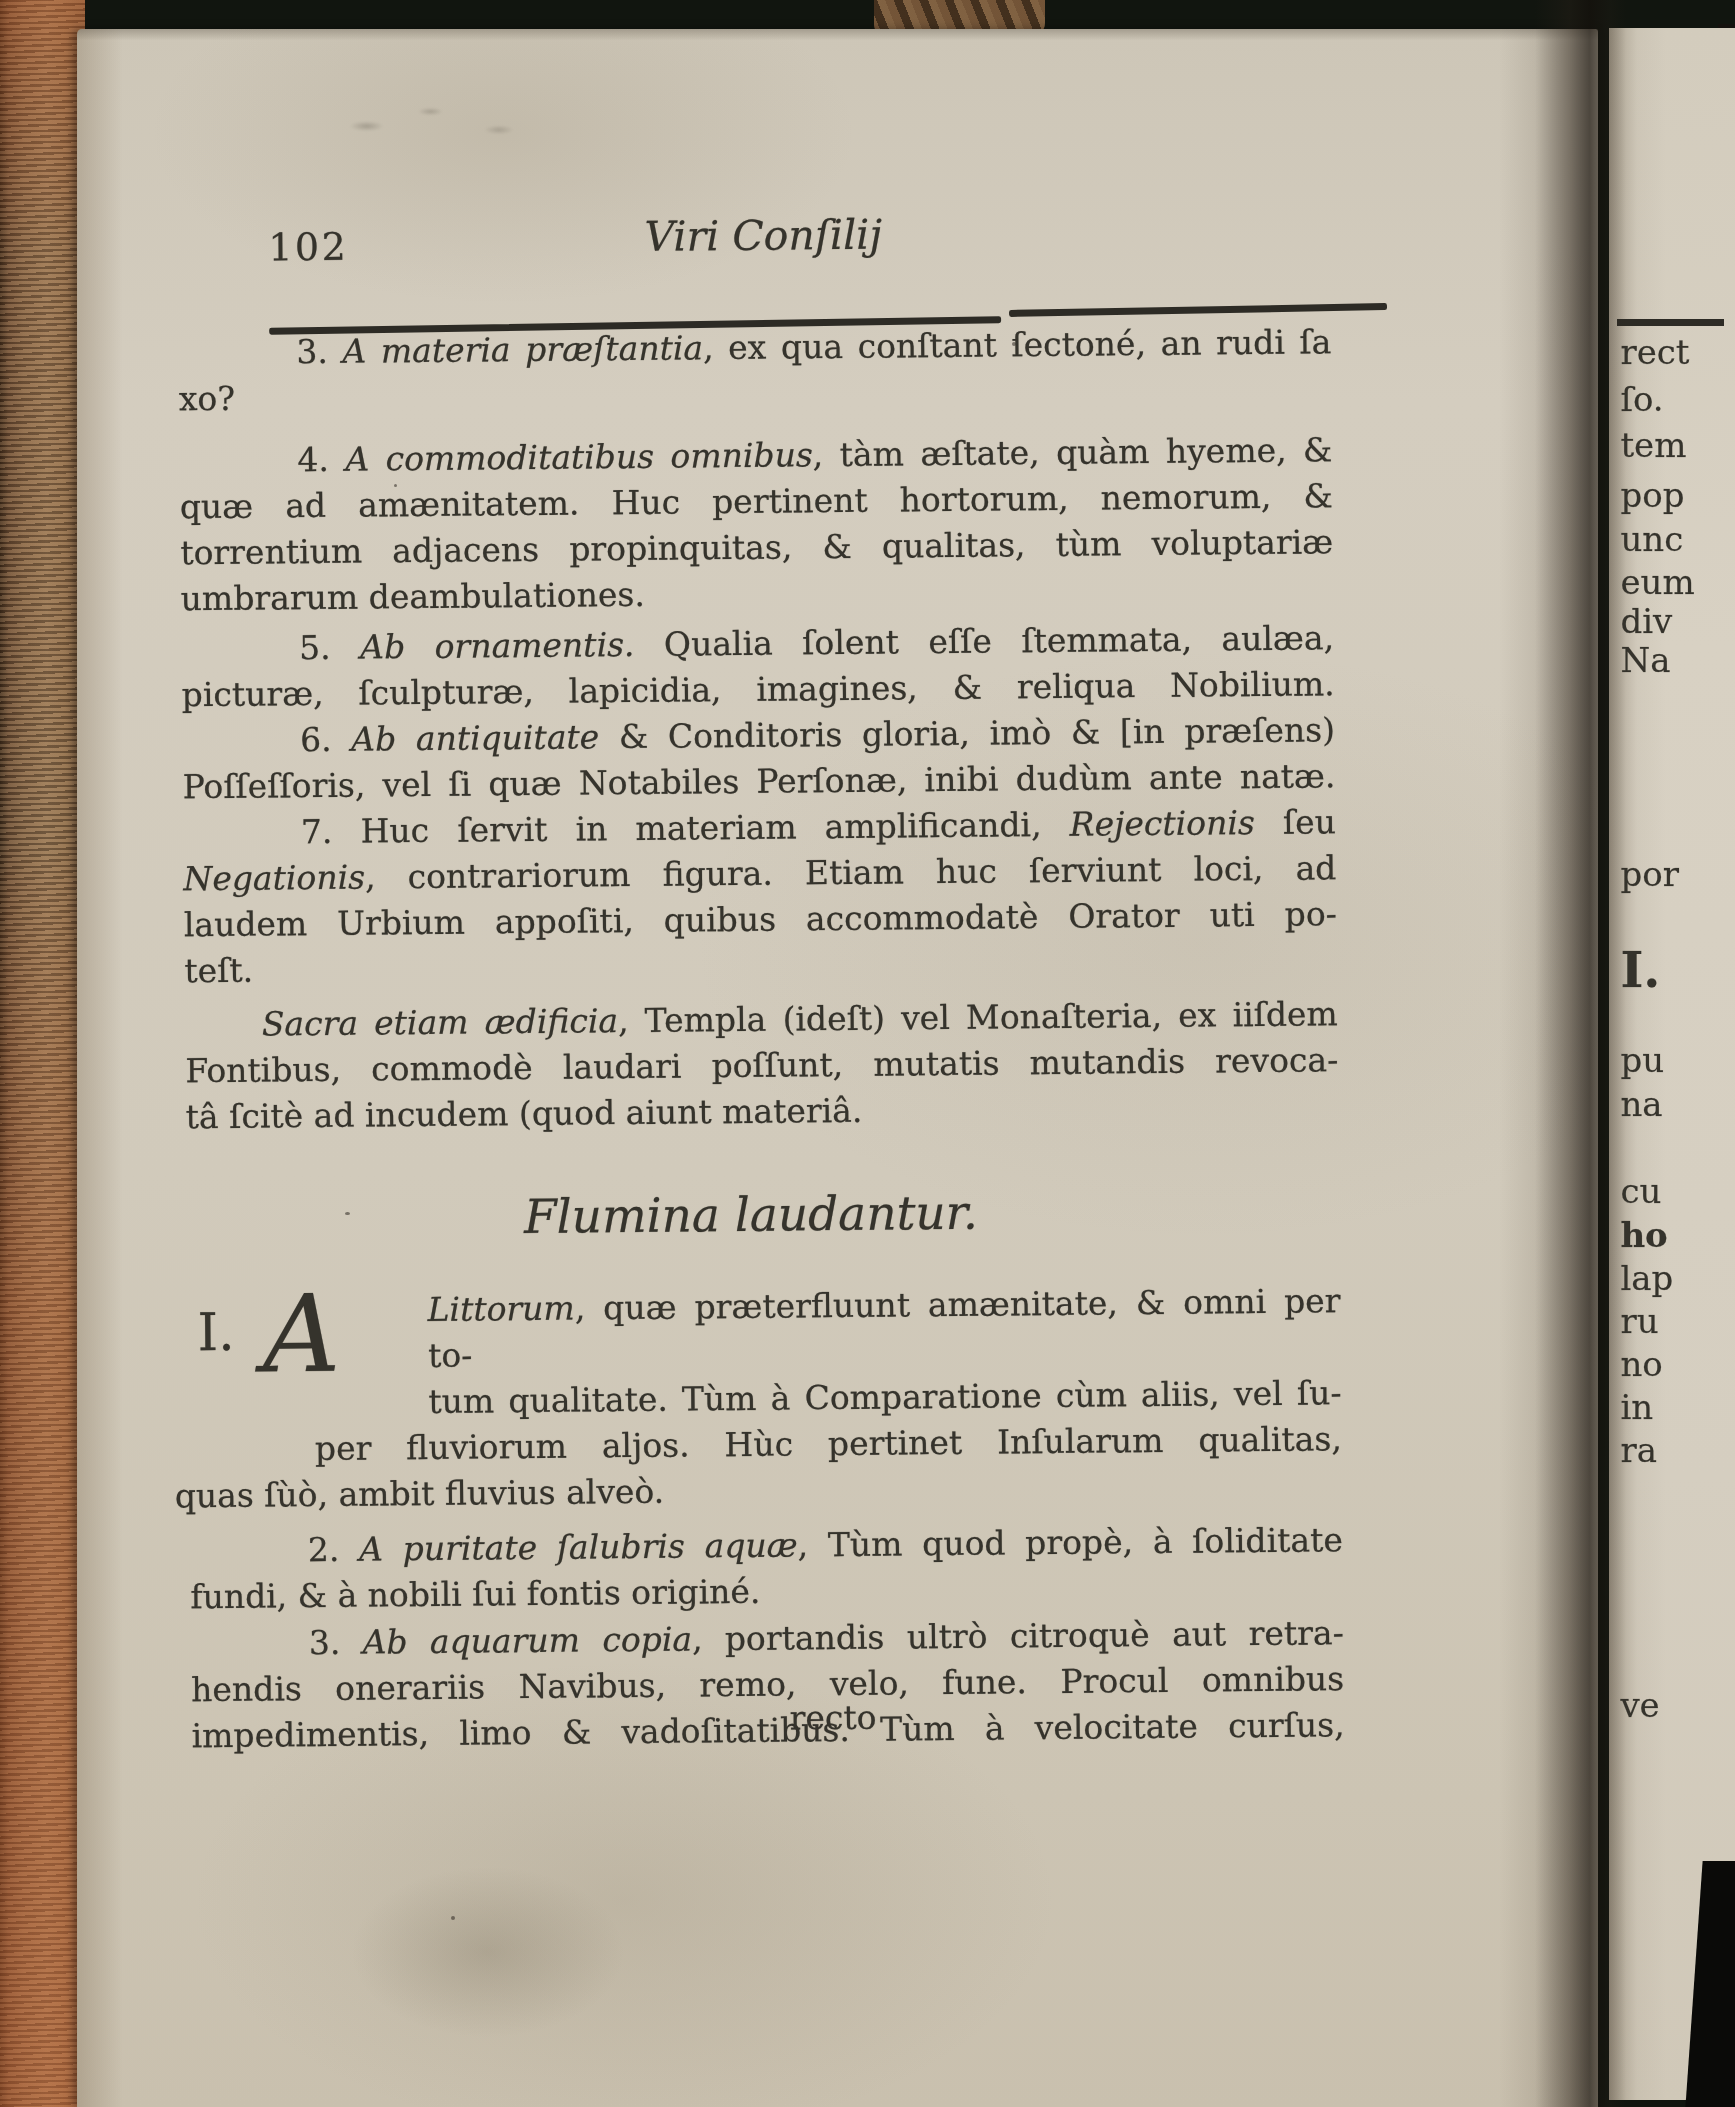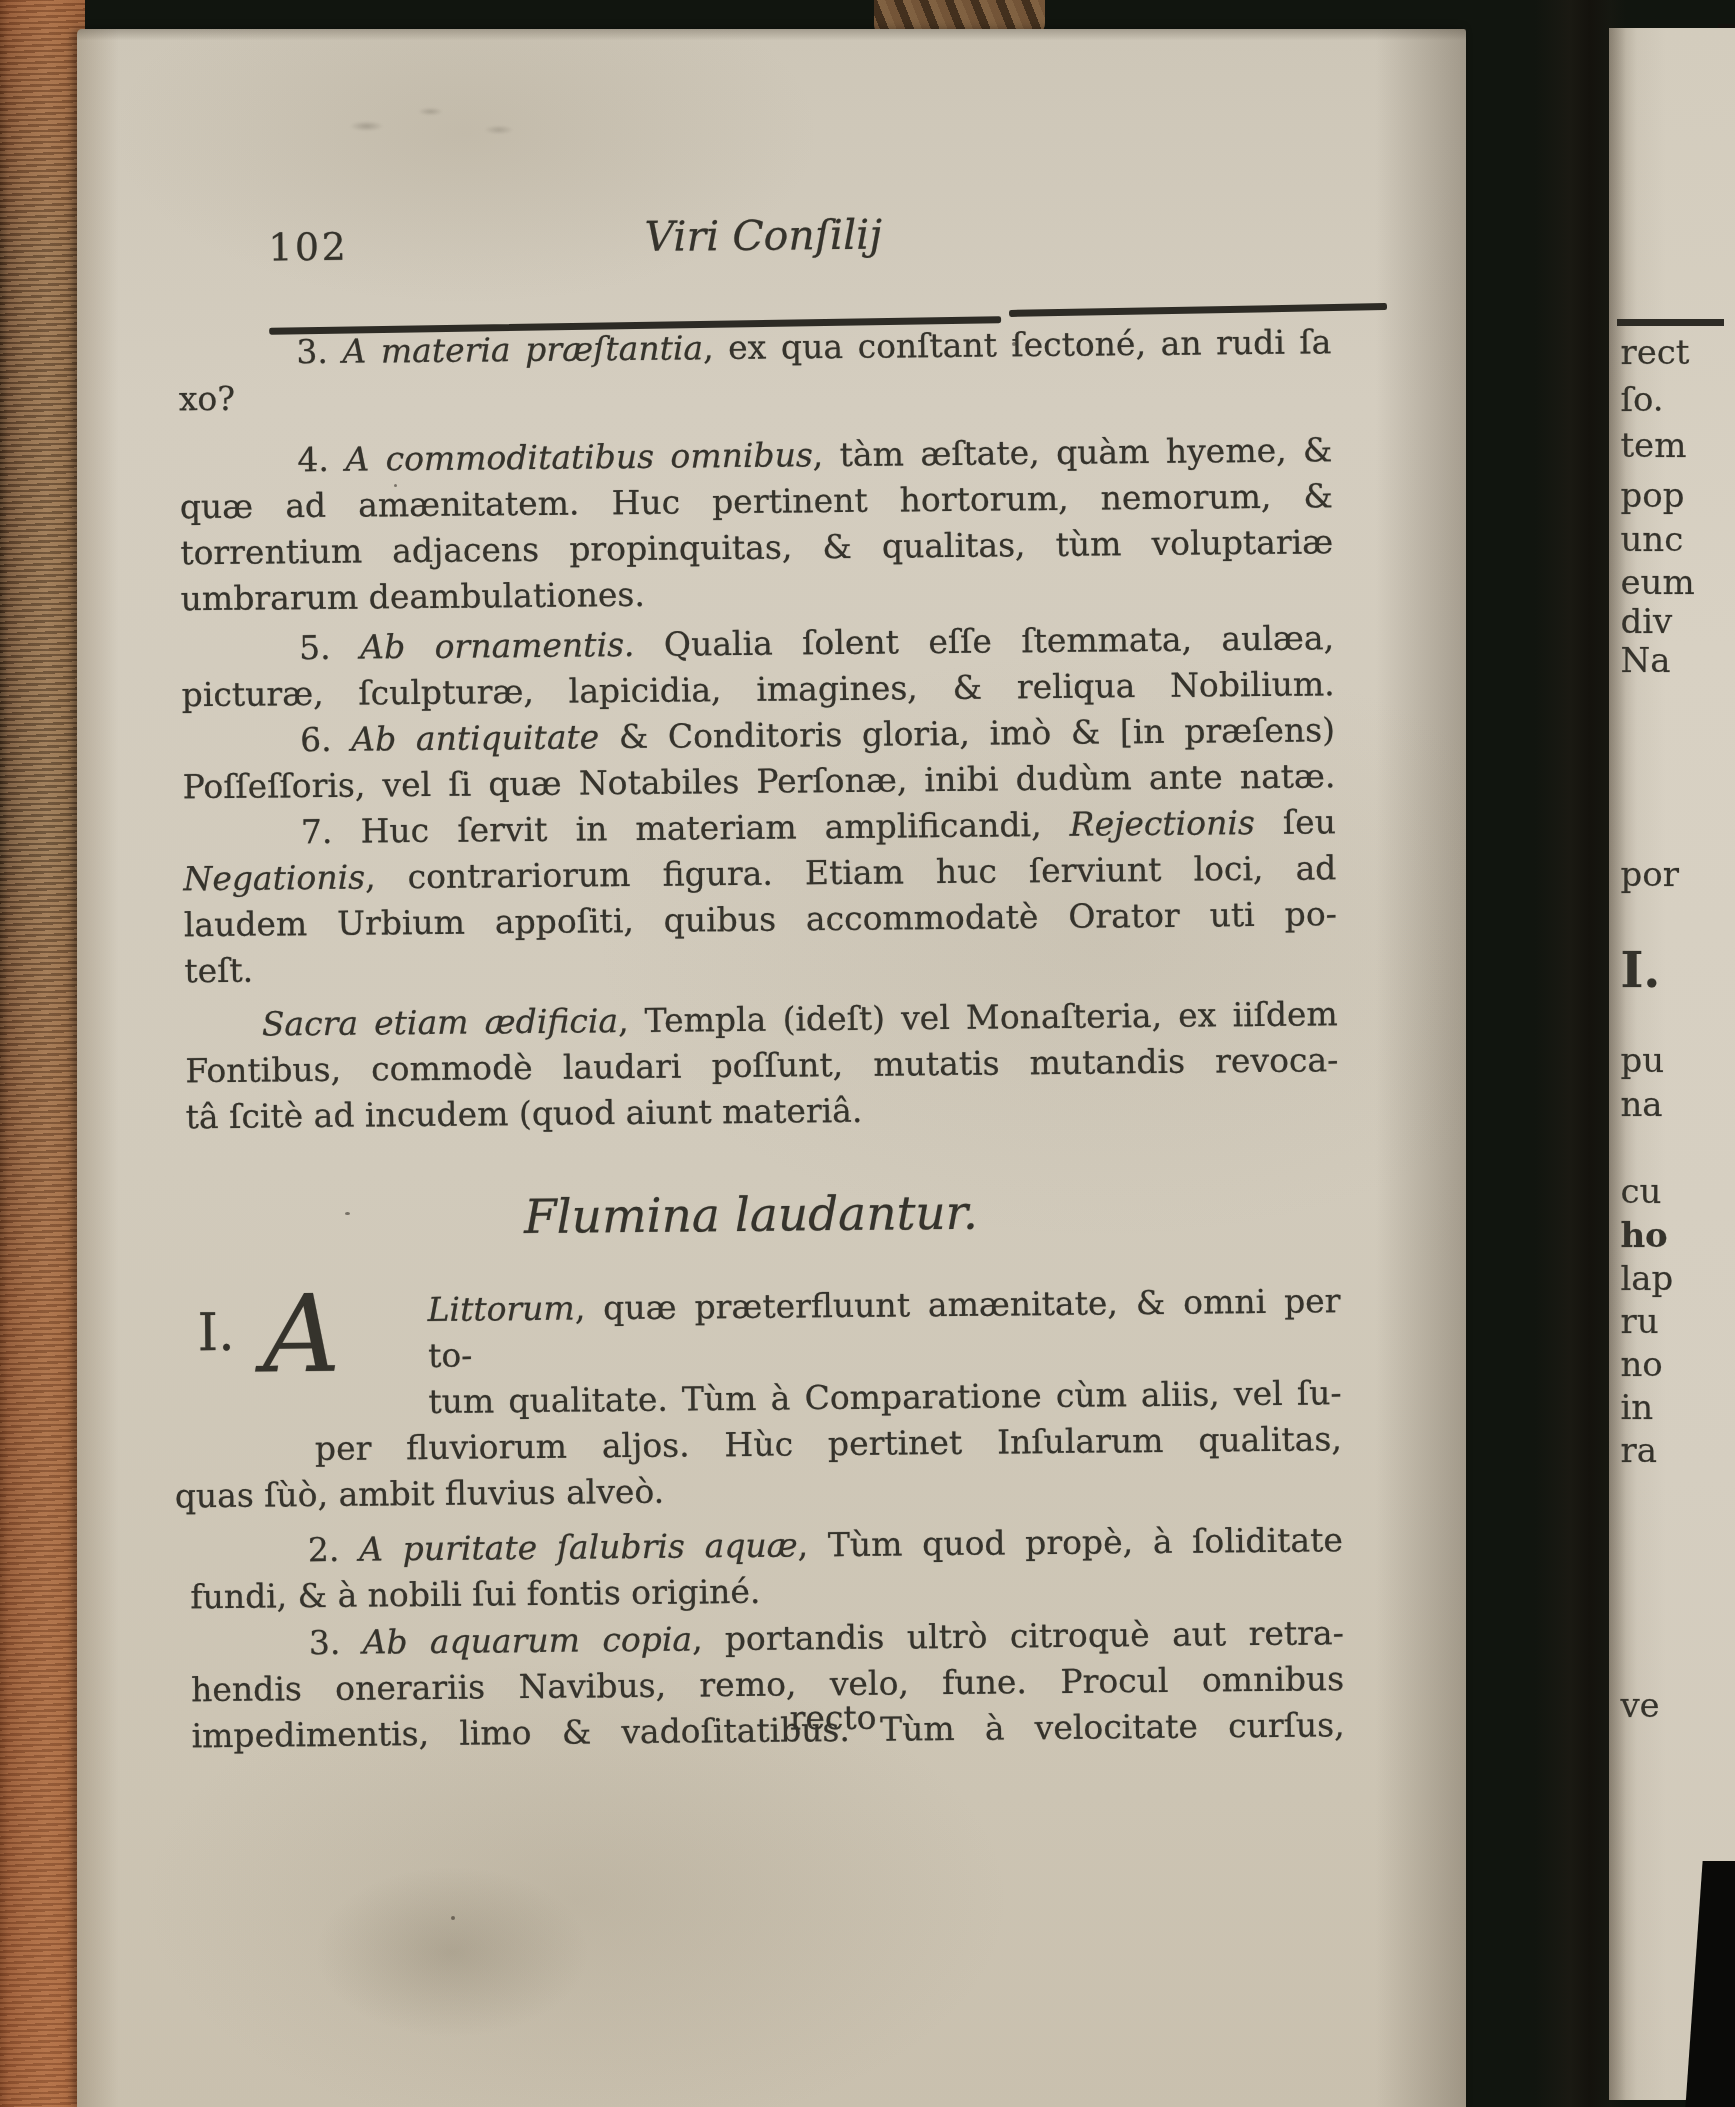--- a/index.html
+++ b/index.html
@@ -15,21 +15,21 @@
 
   
   #cord{position:absolute;left:874px;top:0;width:171px;height:36px;border-radius:0 0 13px 11.4px;
     background:repeating-linear-gradient(68deg,#7c5a3b 0 8.1px,#47321f 8.1px 16.3px,#8a6846 16.3px 23.6px);opacity:.92;}
   #edge-dark-tr{position:absolute;left:1718px;top:24.4px;width:18px;height:203px;
     background:linear-gradient(180deg,#15120e 0%,rgba(21,18,14,0) 100%);}
   #corner-dark-br{position:absolute;left:1685px;top:1861px;width:57px;height:252px;background:#0a0a08;
     transform:skewX(-4deg);transform-origin:bottom;}
 
   
-  #page-left{position:absolute;left:77px;top:29px;width:1389px;height:2079px;border-radius:4.9px 2.4px 0 0;
+  #page-left{position:absolute;left:77px;top:29px;width:1521px;height:2079px;border-radius:4.9px 2.4px 0 0;
     background:
       radial-gradient(ellipse 504px 244px at 28% 5%, rgba(145,133,110,0.20), transparent 70%),
       radial-gradient(ellipse 732px 423px at 74% 44%, rgba(150,140,118,0.12), transparent 70%),
       radial-gradient(ellipse 618px 342px at 36% 90%, rgba(131,119,96,0.18), transparent 70%),
       radial-gradient(ellipse 195px 122px at 27% 92.5%, rgba(108,98,78,0.25), transparent 70%),
       linear-gradient(180deg, rgba(70,62,50,0.30) 0px, rgba(70,62,50,0) 11.4px),
       linear-gradient(90deg, rgba(118,98,72,0.30) 0%, rgba(118,98,72,0) 3%),
       linear-gradient(90deg, rgba(0,0,0,0) 93.5%, rgba(72,61,46,0.33) 100%),
       linear-gradient(180deg,#cdc6b7 0%,#d4cdbf 18%,#d1cabb 55%,#ccc4b3 85%,#c9c0ae 100%);
     box-shadow:-3.3px 0 8.1px rgba(0,0,0,0.35);}

